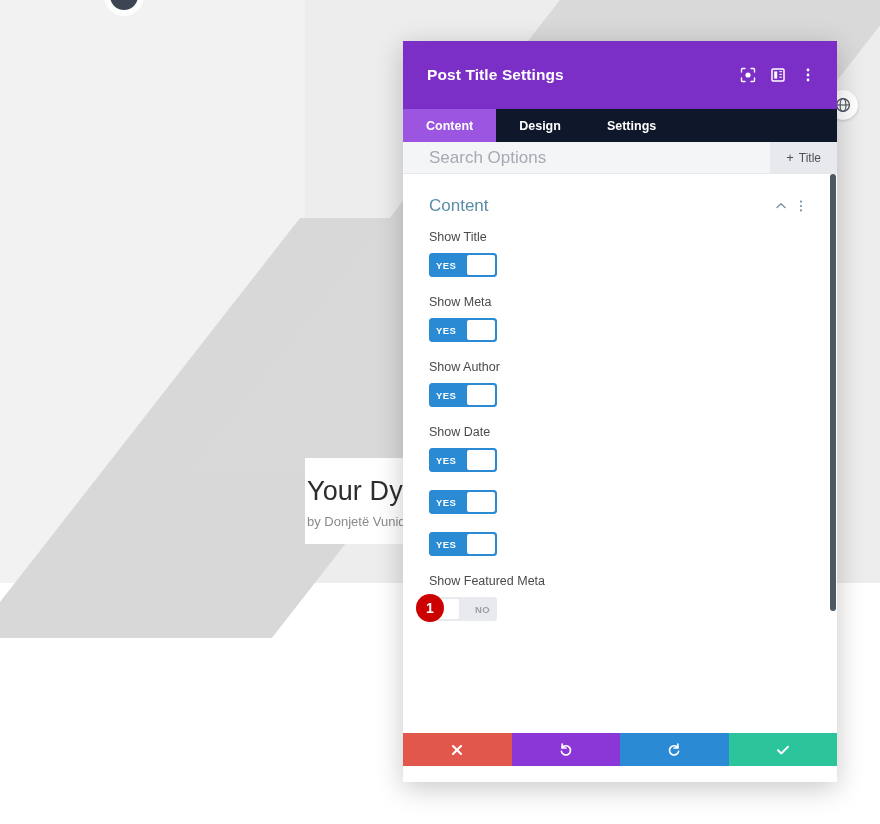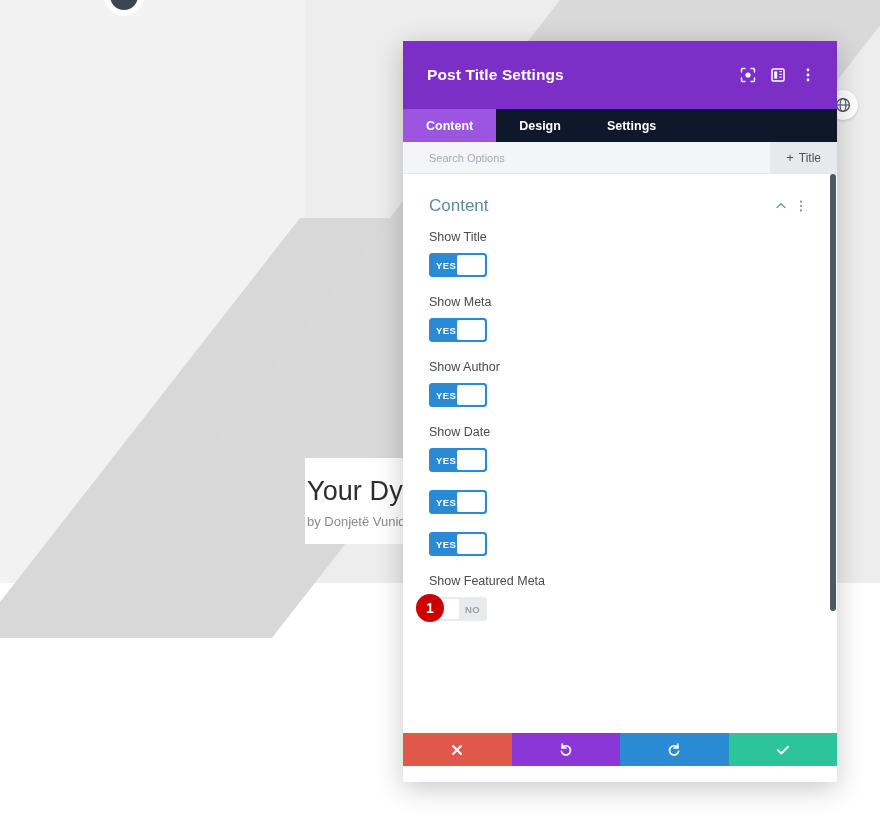--- a/index.html
+++ b/index.html
@@ -191,21 +191,21 @@
     display: flex;
     align-items: stretch;
     flex: 0 0 auto;
   }
 
   .search-input {
     flex: 1 1 auto;
     border: 0;
     background: transparent;
     padding: 0 0 0 26px;
-    font-size: 11px;
+    font-size: 17px;
     color: #b91c1c;
     font-family: "Liberation Sans", sans-serif;
     outline: none;
   }
   .search-input::placeholder { color: #a4a9b2; }
 
   .filter-btn {
     display: flex;
     align-items: center;
     gap: 5px;
@@ -255,21 +255,21 @@
 
   .field { margin-bottom: 18px; }
   .field-label {
     font-size: 12.5px;
     color: #4a4a4a;
     margin-bottom: 9px;
     font-weight: 400;
   }
 
   .toggle {
-    width: 58px;
+    width: 68px;
     height: 24px;
     border-radius: 3px;
     display: flex;
     align-items: center;
     cursor: pointer;
     position: relative;
     user-select: none;
   }
   .toggle.on {
     background: #2a8ad4;

